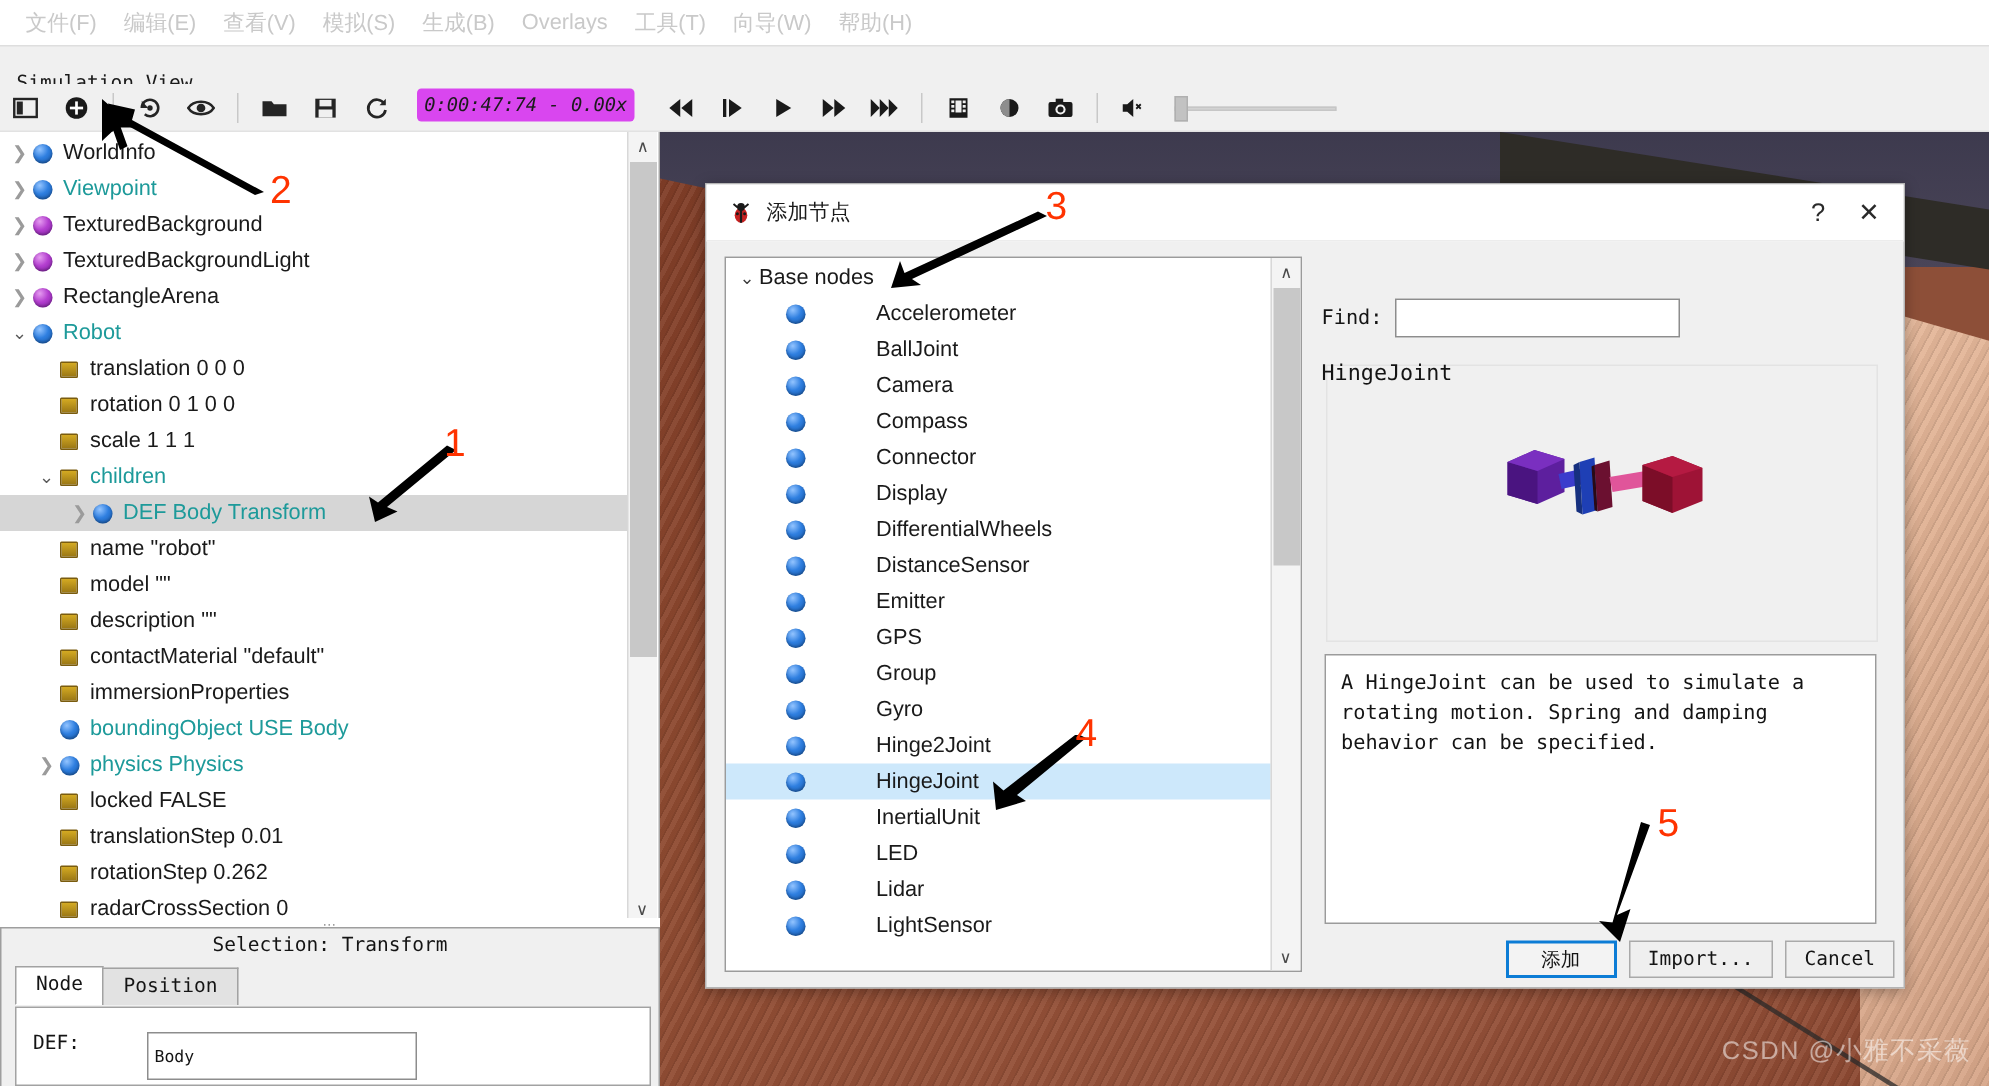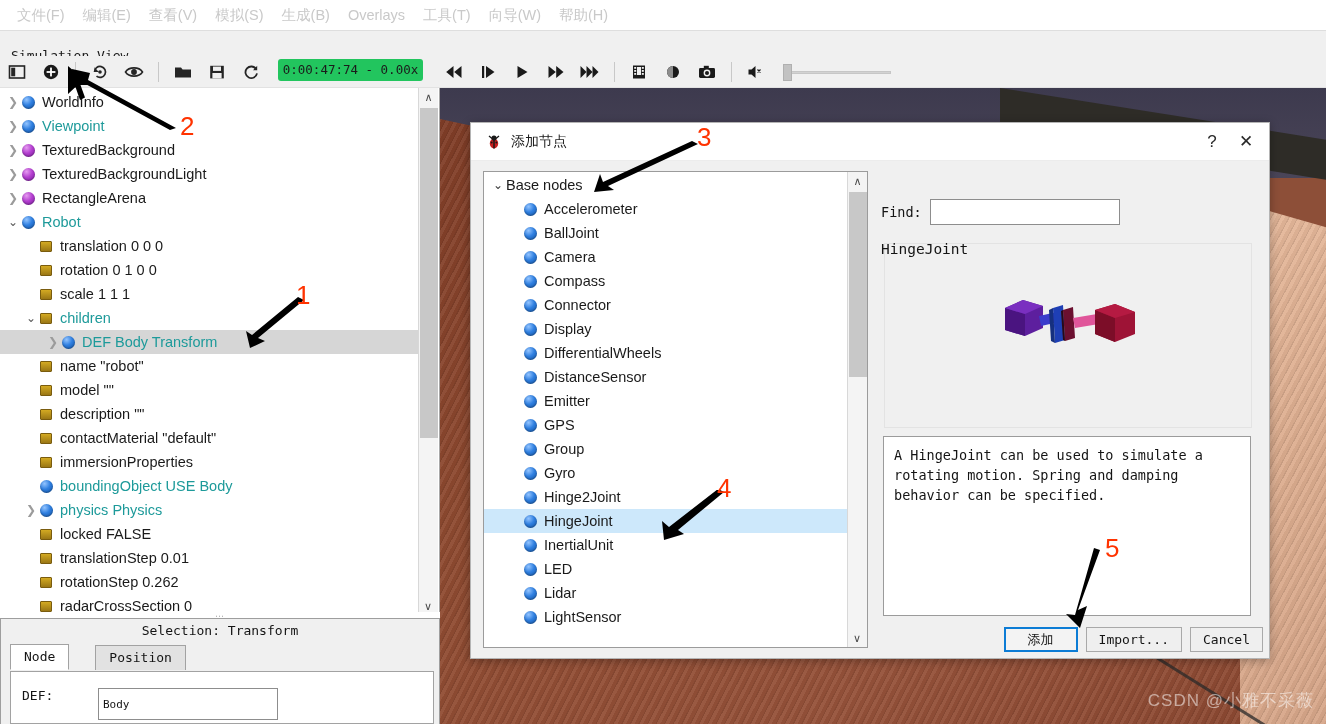--- a/index.html
+++ b/index.html
@@ -58,29 +58,30 @@
     display: flex; align-items: center; justify-content: center;
     color: #252525;
   }
   .tb-sep {
     width: 1px; height: 20px; background: #c8c8c8; margin: 0 7px;
   }
   .tb-gap { width: 8px; }
   #timerfield {
     height: 22px;
     min-width: 145px;
-    background: #22c55e;
+    background: #d946ef;
     border-radius: 3px;
     display: flex; align-items: center; justify-content: center;
     font-family: "DejaVu Sans Mono", monospace;
     font-size: 12.5px;
     color: #1b1b1b;
     margin: 0 6px 4px 2px;
     overflow: hidden;
     white-space: nowrap;
+    font-style: italic;
   }
   #volslider {
     width: 108px; height: 20px; position: relative; margin-left: 10px;
   }
   #volslider .track {
     position: absolute; left: 0; top: 9px; width: 108px; height: 3px;
     background: #d2d2d2; border: 1px solid #c6c6c6;
   }
   #volslider .knob {
     position: absolute; left: 0; top: 2px; width: 9px; height: 17px;
@@ -212,21 +213,21 @@
     border-bottom: none;
     overflow: hidden;
   }
   #sel-title {
     height: 22px; display: flex; align-items: center; justify-content: center;
     font-family: "DejaVu Sans Mono", monospace;
     font-size: 13px; color: #141414;
   }
   #tabs {
     position: absolute; left: 10px; top: 644px;
-    display: flex; align-items: flex-end; gap: 27px;
+    display: flex; align-items: flex-end;
   }
   .tab {
     font-family: "DejaVu Sans Mono", monospace;
     font-size: 13px; color: #141414;
     padding: 4px 13px 5px 13px;
     border: 1px solid #a2a2a2;
     border-bottom: none;
     background: #e2e2e2;
     margin-right: -1px;
   }
@@ -292,21 +293,21 @@
     position: absolute; left: 0; top: 0; width: 364px; height: 475px;
     overflow: hidden; padding-top: 1px;
   }
   .nrow {
     height: 24px; display: flex; align-items: center;
     font-size: 14.5px; color: #1a1a1a;
     padding-left: 6px; white-space: nowrap;
   }
   .nrow.selected { background: #cde8fb; }
   .nrow .chev { width: 16px; flex: 0 0 16px; color: #3c3c3c; font-size: 12px; }
-  .nrow.child { padding-left: 40px; }
+  .nrow.child { padding-left: 40px; gap: 40px; }
   #nl-sb {
     position: absolute; right: 0; top: 0; width: 20px; height: 475px;
     background: #f4f4f4; border-left: 1px solid #d8d8d8;
   }
   #nl-sb .arrow {
     height: 18px; display: flex; align-items: center; justify-content: center;
     color: #4a4a4a; font-size: 11px;
   }
   #nl-sb .thumb {
     position: absolute; left: 1px; top: 20px; width: 18px; height: 185px;

